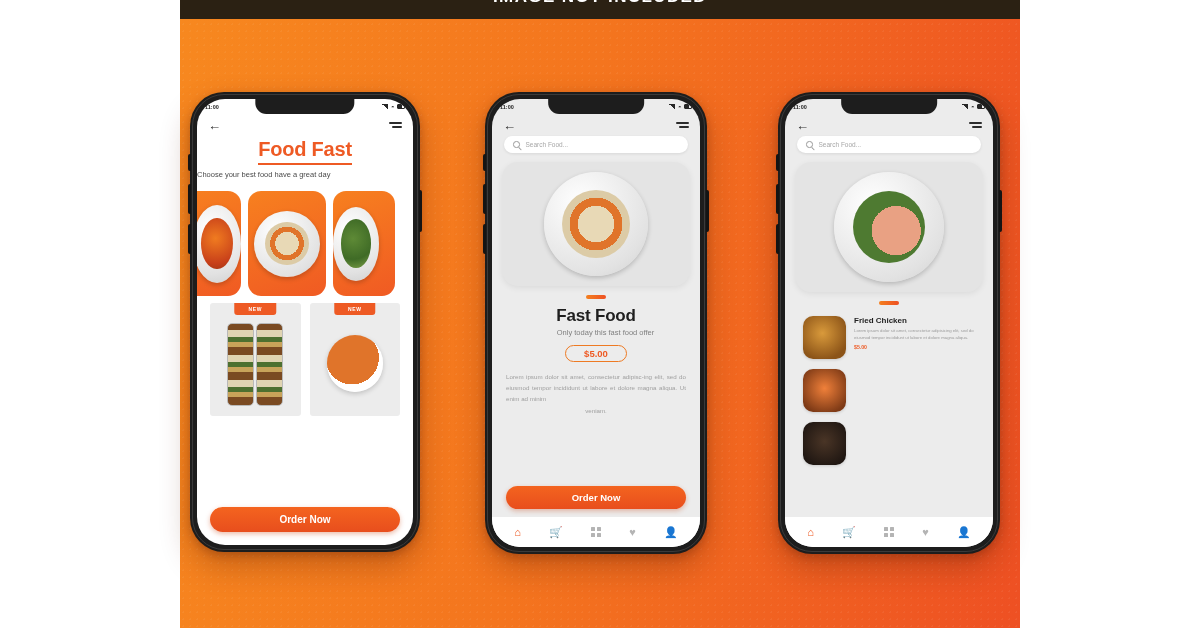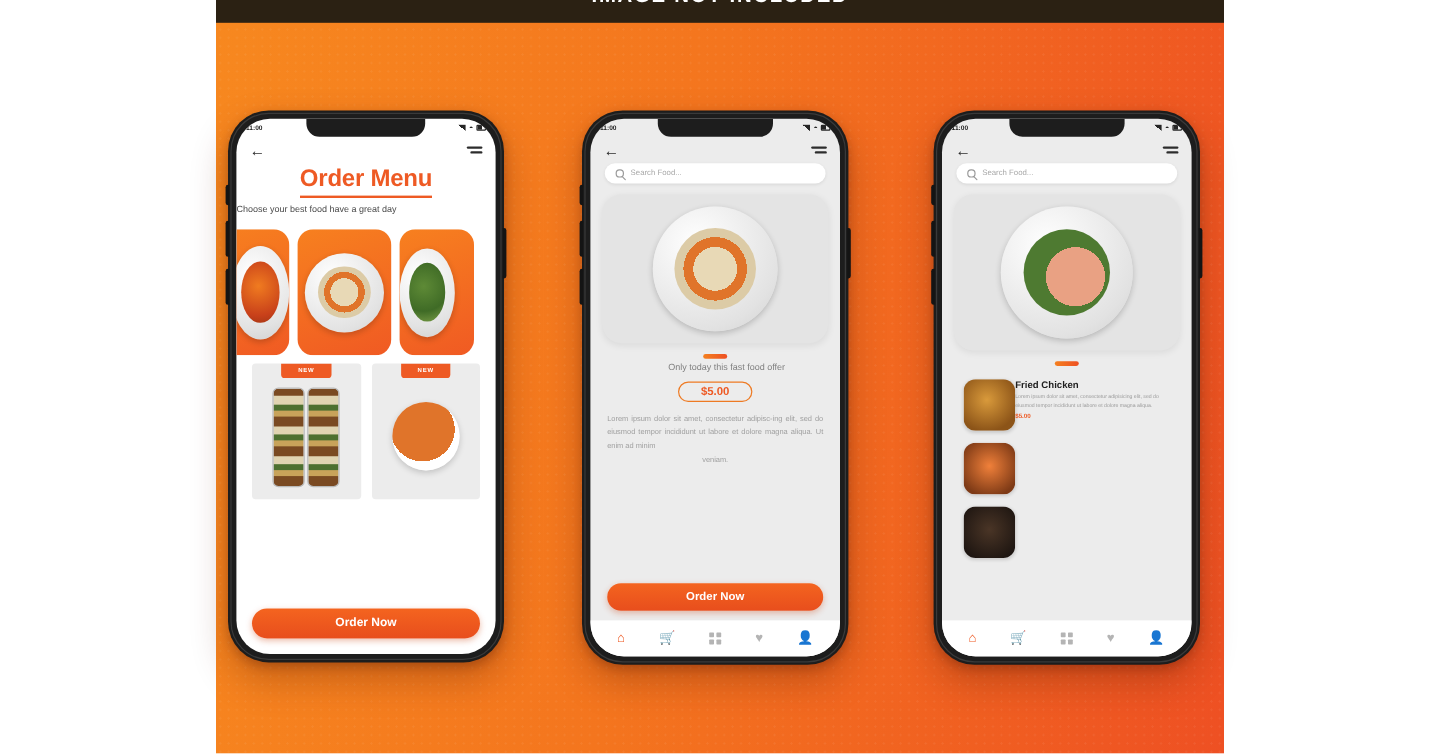--- a/index.html
+++ b/index.html
@@ -419,21 +419,21 @@
     grid-template-columns: 1fr 1fr;
     grid-template-rows: 1fr 1fr;
     gap: 1.6px;
   }
   .grid-ic i { background: #B4B4B4; border-radius: .6px; }
 
   
   .food-list { padding: 6px 10px 0; flex: 1 1 auto; overflow: hidden; }
   .food-item {
     display: flex;
-    gap: 0;
+    gap: 8px;
     padding: 5px 8px;
     align-items: flex-start;
   }
   .fi-thumb {
     flex: 0 0 auto;
     width: 43px; height: 43px;
     border-radius: 10px;
     overflow: hidden;
     box-shadow: 0 1px 3px rgba(0,0,0,.15);
   }
@@ -484,21 +484,21 @@
 
       <div class="appbar">
         <span class="back-arrow">←</span>
         <span class="hamburger">
           <span></span>
             <span></span>
         </span>
       </div>
 
       <div class="title-wrap">
-        <div class="food-title">Order Menu</div>
+        <div class="food-title">Food Fast</div>
       </div>
       <div class="food-sub">Choose your best food have a great day</div>
 
       <div class="carousel">
         <div class="cc side left">
           <div class="plate" style="width:78px;height:78px;margin-left:14px;">
             <div class="inner food-curry"></div>
           </div>
         </div>
         <div class="cc mid">
@@ -564,20 +564,21 @@
       </div>
 
       <div class="hero-card">
         <div class="plate" style="width:104px;height:104px;">
           <div class="inner food-momo"></div>
         </div>
       </div>
 
       <div class="dash"></div>
 
+      <div class="ff-title">Fast Food</div>
       <div class="ff-sub">Only today this fast food offer</div>
       <div class="price-pill">$5.00</div>
       <div class="ff-body">
         <span>Lorem ipsum dolor sit amet, consectetur adipisc-ing elit, sed do eiusmod tempor incididunt ut labore et dolore magna aliqua. Ut enim ad minim</span>
         <span class="last">veniam.</span>
       </div>
 
       <div class="order-btn2">Order Now</div>
 
       <div class="tabbar">

